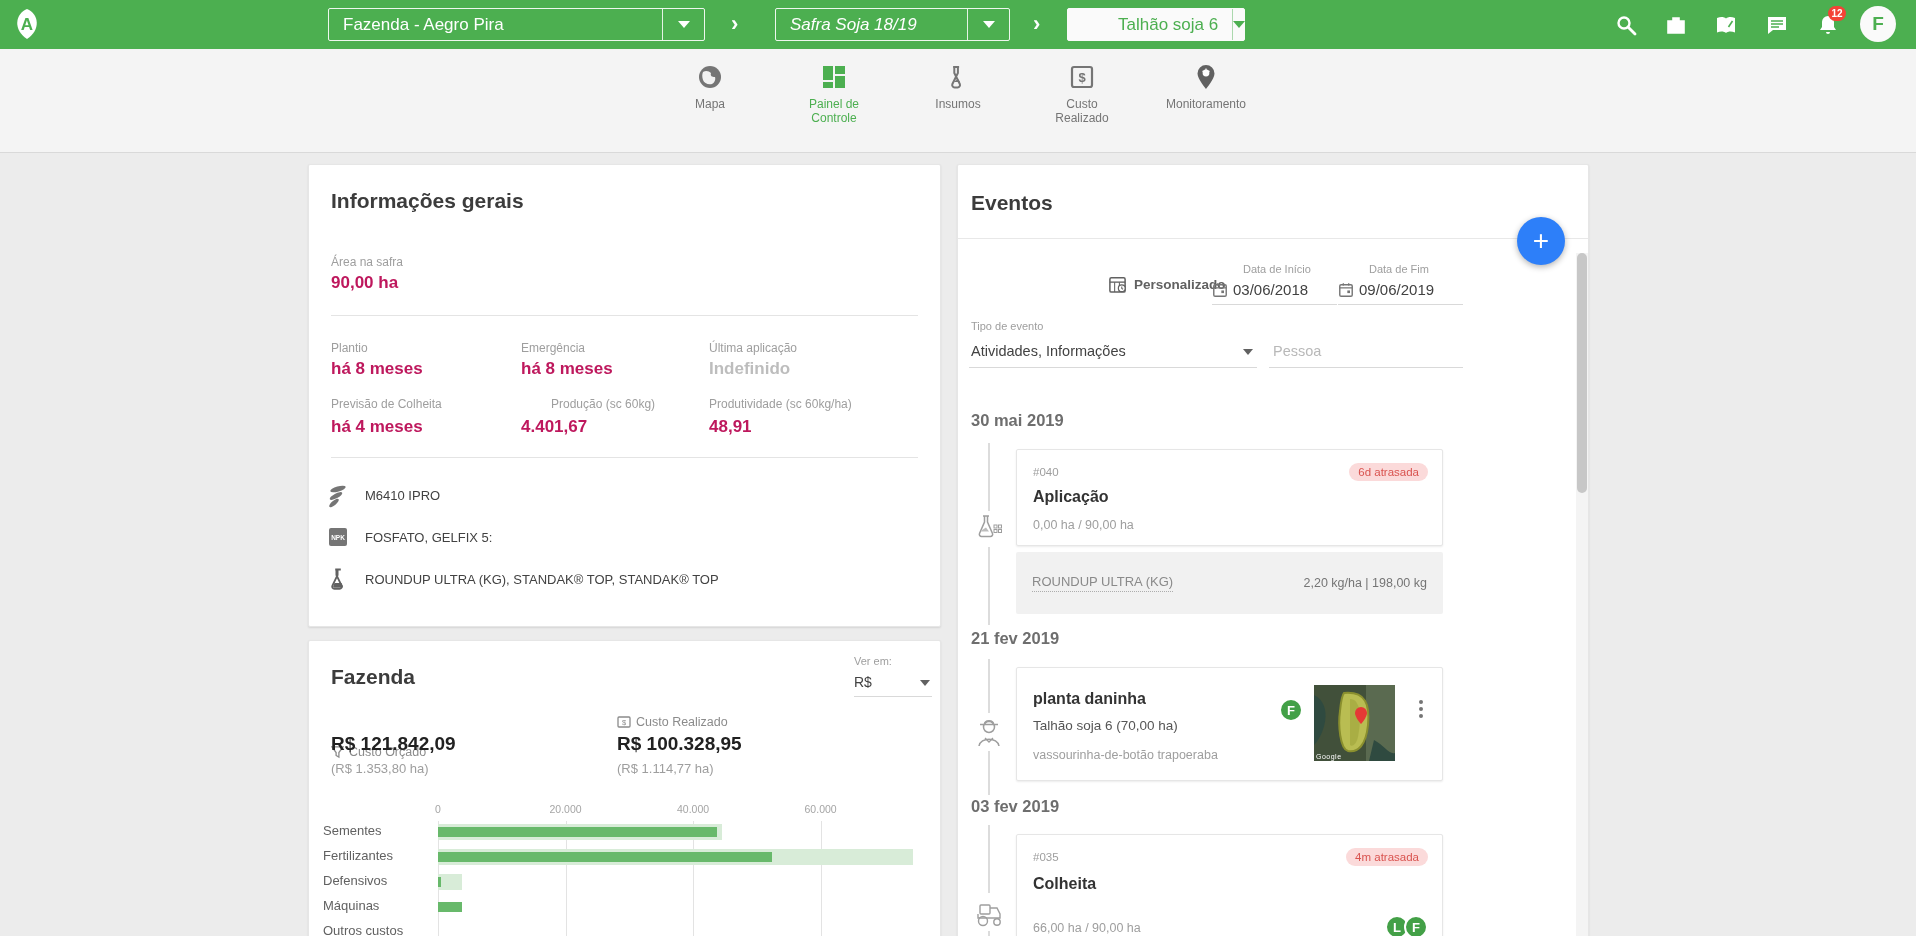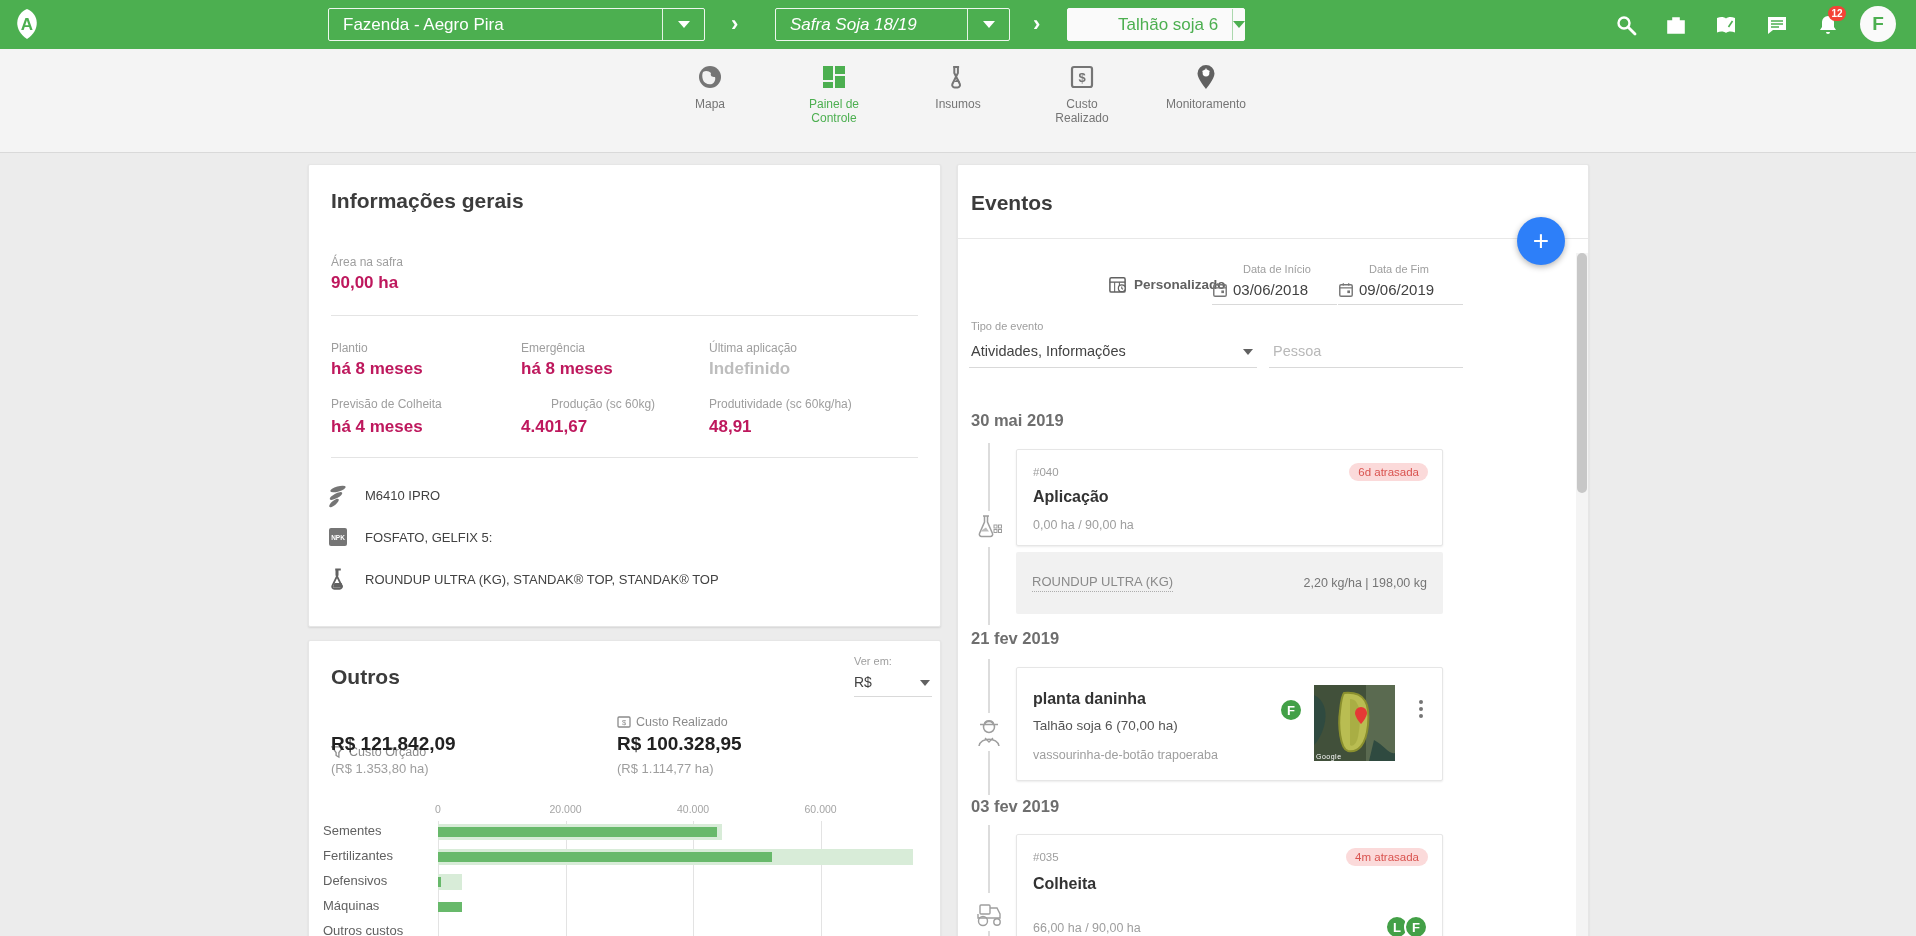--- a/index.html
+++ b/index.html
@@ -278,21 +278,21 @@
         <svg width="26" height="26" viewBox="0 0 26 26">
             <path d="M10.2 3.5 h5.6 M11.4 3.5 v5.5 l5.2 10.6 a2.2 2.2 0 0 1-2 3.2 h-5.2 a2.2 2.2 0 0 1-2-3.2 L12.6 9 V3.5" fill="none" stroke="#616161" stroke-width="1.8"></path>
             <path d="M9.5 17 h7 l1.2 2.8 a1.4 1.4 0 0 1-1.3 2 h-6.8 a1.4 1.4 0 0 1-1.3-2 Z" fill="#616161"></path>
           </svg>
       </span>
       <span class="rtx">ROUNDUP ULTRA (KG), STANDAK® TOP, STANDAK® TOP</span>
     </div>
   </section>
 
   <section class="card card-costs">
-    <h2 class="card-title" style="position:absolute;left:22px;top:24px;">Outros</h2>
+    <h2 class="card-title" style="position:absolute;left:22px;top:24px;">Fazenda</h2>
 
     <span class="verem-l">Ver em:</span>
     <div class="verem-v">
       <span>R$</span>
       <i class="caret2"></i>
     </div>
 
     <span class="cost-lab" style="left:22px;margin-top:30px;">
       <svg width="13" height="13" viewBox="0 0 14 14">
           <path d="M1 1 h12 L8.5 7 v5 L5.5 10.2 V7 Z" fill="none" stroke="#8b8b8b" stroke-width="1.4"></path>

